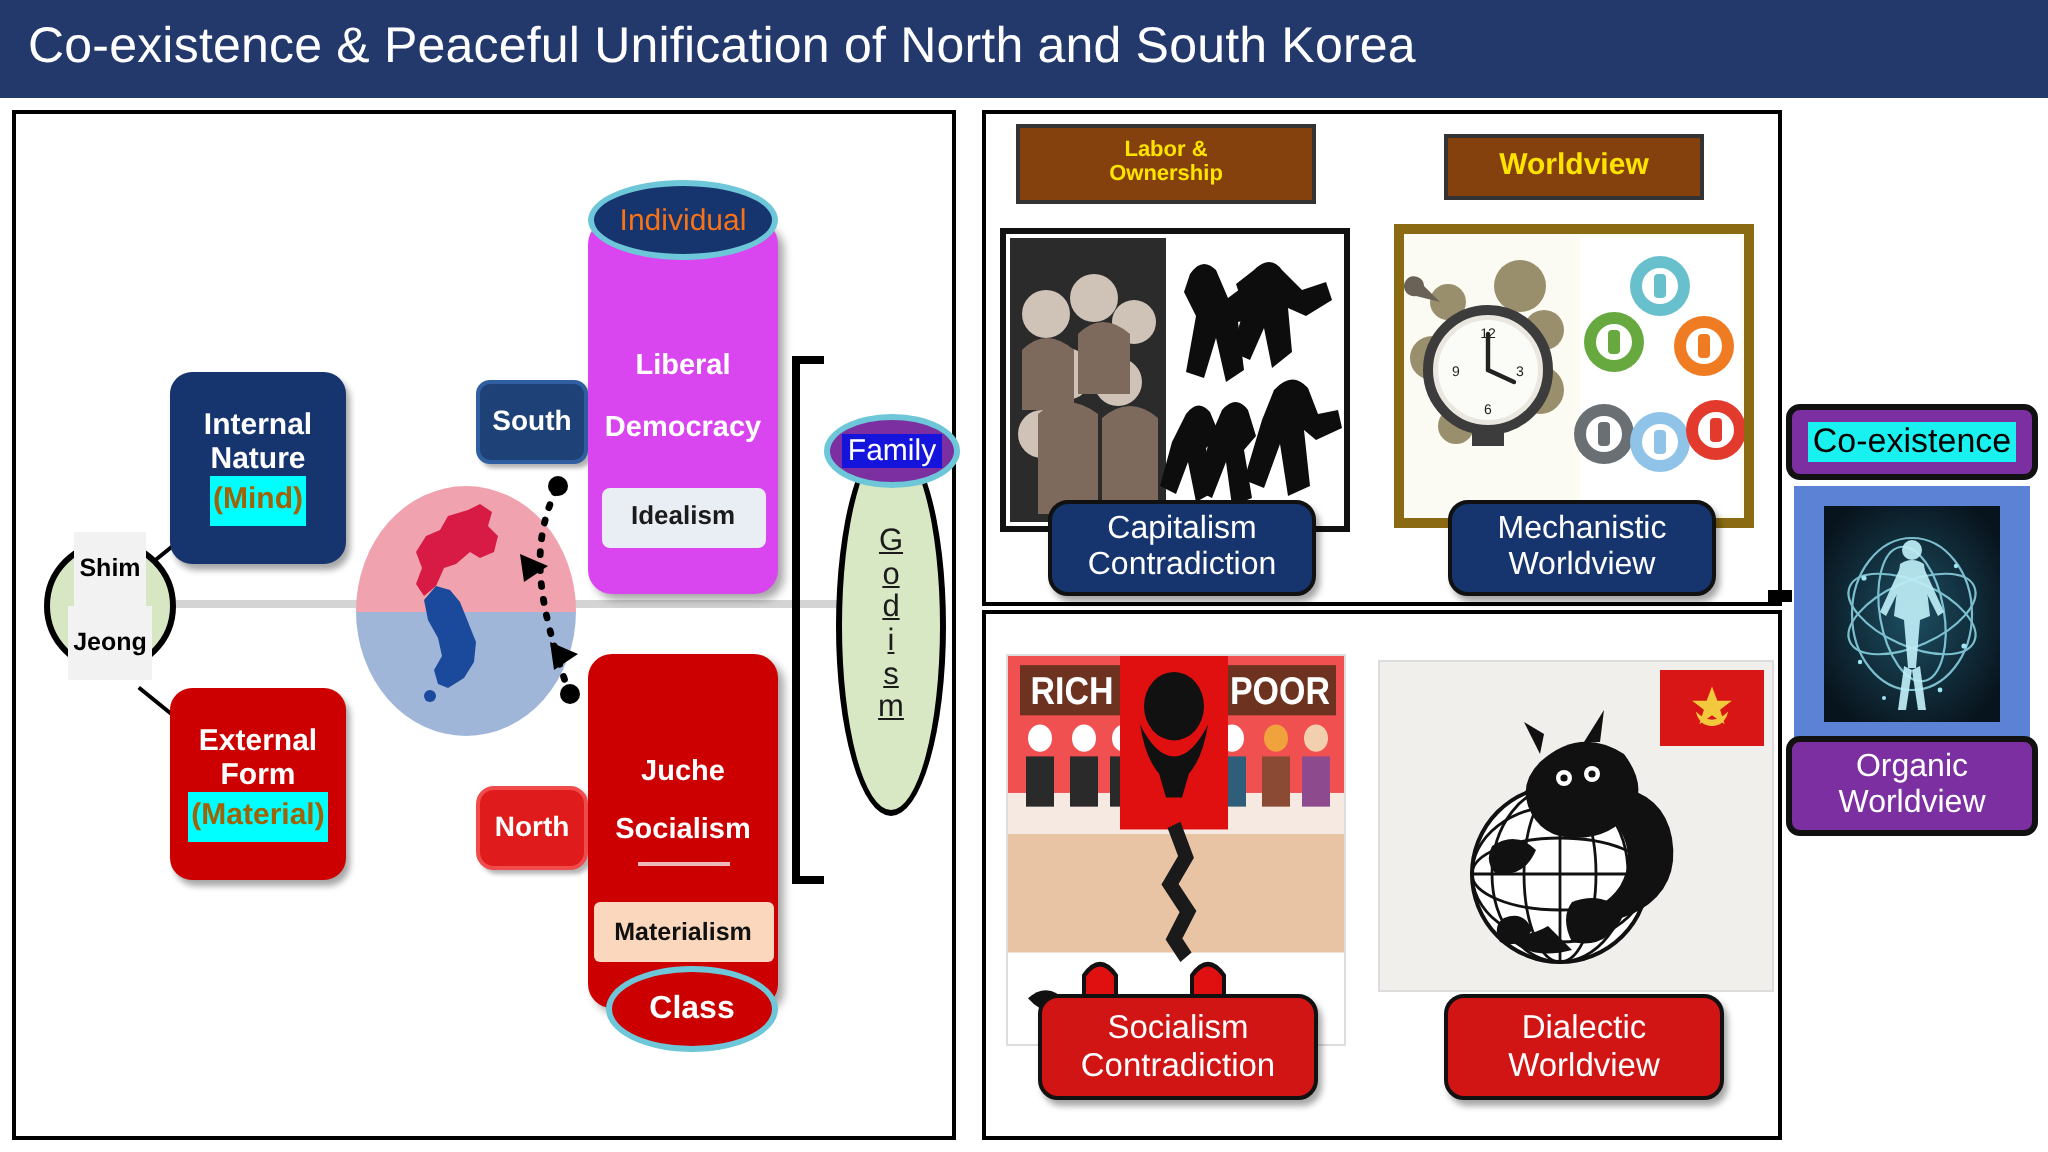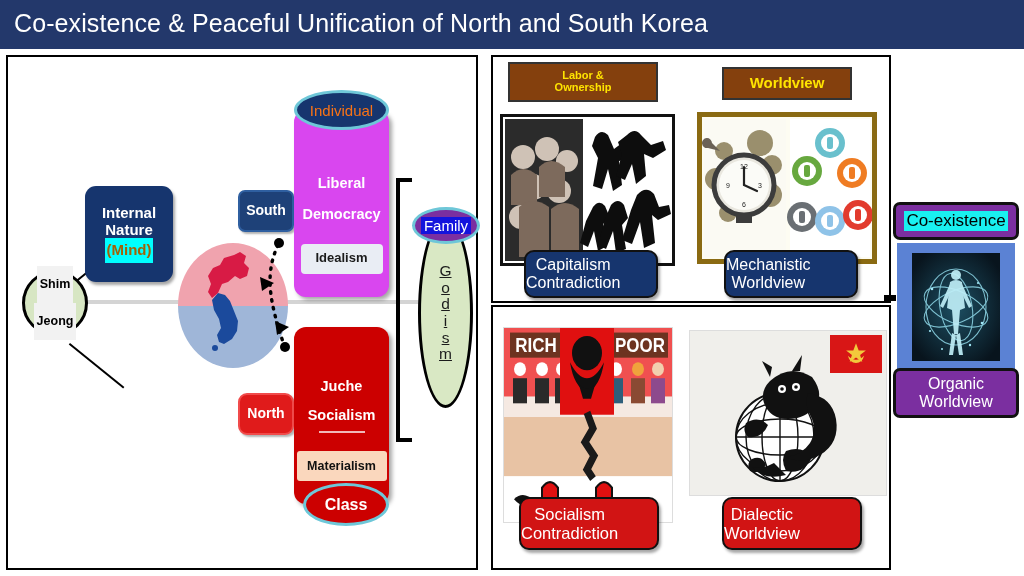--- a/index.html
+++ b/index.html
@@ -145,21 +145,21 @@
     position:absolute;background:#84400d;border:2px solid #333;
     display:flex;align-items:center;justify-content:center;text-align:center;
     color:#ffe400;font-weight:700;line-height:1.08;box-sizing:border-box;
   }
   #head-labor{left:508px;top:62px;width:150px;height:40px;font-size:11px;}
   #head-world{left:722px;top:67px;width:130px;height:33px;font-size:15px;}
 
   .imgbox{position:absolute;box-sizing:border-box;overflow:hidden;background:#fff;}
   .caption{
     position:absolute;border-radius:10px;border:2px solid #111;
-    display:flex;align-items:center;justify-content:flex-start;text-align:center;
+    display:flex;align-items:center;justify-content:center;text-align:center;
     color:#fff;line-height:1.12;box-sizing:border-box;
     box-shadow:2px 3px 3px rgba(0,0,0,.35);z-index:6;
   }
   .cap-navy{background:#16356e;}
   .cap-red{background:#d11414;}
 
   #cap-capitalism{left:524px;top:250px;width:134px;height:48px;font-size:16px;}
   #cap-mech{left:724px;top:250px;width:134px;height:48px;font-size:16px;}
   #cap-soc{left:519px;top:497px;width:140px;height:53px;font-size:16.5px;}
   #cap-dia{left:722px;top:497px;width:140px;height:53px;font-size:16.5px;}
@@ -209,20 +209,25 @@
     <span class="sj-l">Shim</span>
     <span class="sj-l">Jeong</span>
   </div>
 
   <div class="rrect" id="internal-nature">
     <span>Internal</span>
     <span>Nature</span>
     <span class="hl-cyan">(Mind)</span>
   </div>
 
+  <div class="rrect" id="external-form">
+    <span>External</span>
+    <span>Form</span>
+    <span class="hl-cyan">(Material)</span>
+  </div>
 
   <div id="korea-wrap">
     <div id="korea-ell">
       <div class="k-top"></div>
       <div class="k-bot"></div>
       <svg id="korea-svg" width="110" height="125" viewBox="0 0 110 125">
         <path d="M56 12 L62 9 L68 13 L66 20 L71 25 L69 33 L62 36 L57 33 L50 39 L44 41 L40 50 L34 55 L30 49 L33 41 L30 33 L35 25 L42 22 L46 15 Z" fill="#d81b45"></path>
         <path d="M40 50 L47 52 L52 58 L56 68 L60 78 L59 88 L54 96 L46 101 L41 99 L39 92 L43 85 L41 76 L36 67 L34 57 Z" fill="#1b4a9c"></path>
         <circle cx="37" cy="105" r="3" fill="#1b4a9c"></circle>
       </svg>

